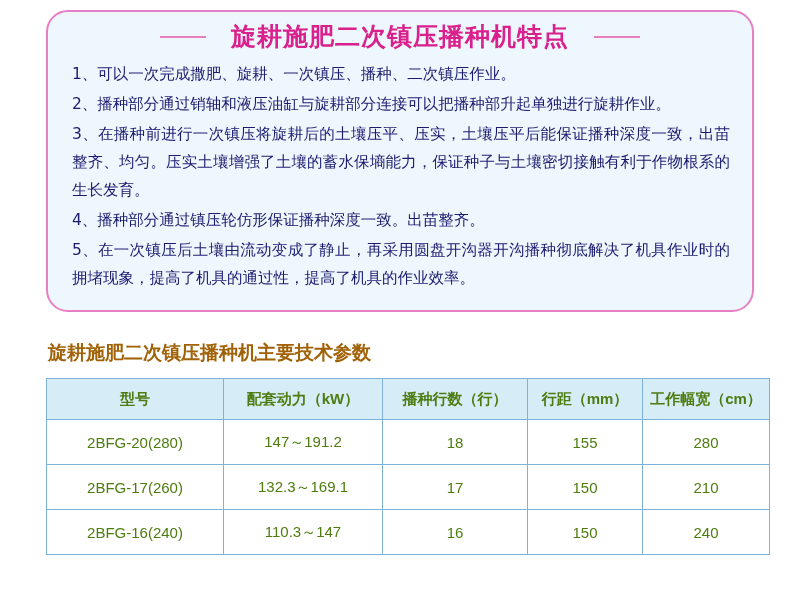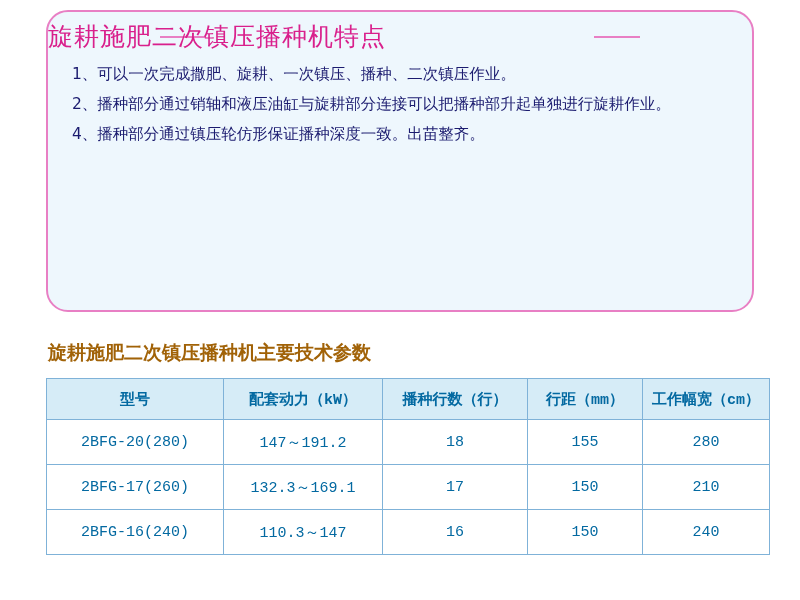--- a/index.html
+++ b/index.html
@@ -32,22 +32,23 @@
   }
   .feature-title-wrap {
     position: relative;
     height: 46px;
   }
   .feature-title {
     position: absolute;
     left: 0;
     right: 0;
     top: 8px;
+    text-align: center;
     font-size: 25px;
-    font-weight: normal;
+    font-weight: bold;
     color: #d9208c;
     letter-spacing: 1px;
     font-family: "DejaVu Sans", "Liberation Sans", sans-serif;
   }
   .title-rule-left, .title-rule-right {
     position: absolute;
     top: 24px;
     height: 2px;
     background: #e87fc4;
     width: 46px;
@@ -85,22 +86,22 @@
     width: 708px;
     border-collapse: collapse;
     table-layout: fixed;
   }
   .spec-table th, .spec-table td {
     border: 1px solid #7fb2d8;
     height: 42px;
     text-align: center;
     vertical-align: middle;
     font-size: 15px;
-    color: #0369a1;
-    font-family: Liberation Mono, monospace;
+    color: #4d7c0f;
+    font-family: Liberation Sans, sans-serif;
   }
   .spec-table thead th {
     background: #d6ecf7;
     font-weight: bold;
     height: 38px;
   }
   .spec-table tbody td {
     background: #ffffff;
   }
   .col-0 { width: 174px; }
@@ -116,21 +117,23 @@
 
   <div class="feature-box">
     <div class="feature-title-wrap">
       <span class="title-rule-left"></span>
       <div class="feature-title">旋耕施肥二次镇压播种机特点</div>
       <span class="title-rule-right"></span>
     </div>
     <div class="feature-list">
       <p class="feature-item">1、可以一次完成撒肥、旋耕、一次镇压、播种、二次镇压作业。</p>
       <p class="feature-item">2、播种部分通过销轴和液压油缸与旋耕部分连接可以把播种部升起单独进行旋耕作业。</p>
+      <p class="feature-item">3、在播种前进行一次镇压将旋耕后的土壤压平、压实，土壤压平后能保证播种深度一致，出苗整齐、均匀。压实土壤增强了土壤的蓄水保墒能力，保证种子与土壤密切接触有利于作物根系的生长发育。</p>
       <p class="feature-item">4、播种部分通过镇压轮仿形保证播种深度一致。出苗整齐。</p>
+      <p class="feature-item">5、在一次镇压后土壤由流动变成了静止，再采用圆盘开沟器开沟播种彻底解决了机具作业时的拥堵现象，提高了机具的通过性，提高了机具的作业效率。</p>
     </div>
   </div>
 
   <div class="spec-heading">旋耕施肥二次镇压播种机主要技术参数</div>
 
   <table class="spec-table">
     <thead>
       <tr>
         <th class="col-0">型号</th>
         <th class="col-1">配套动力（kW）</th>

